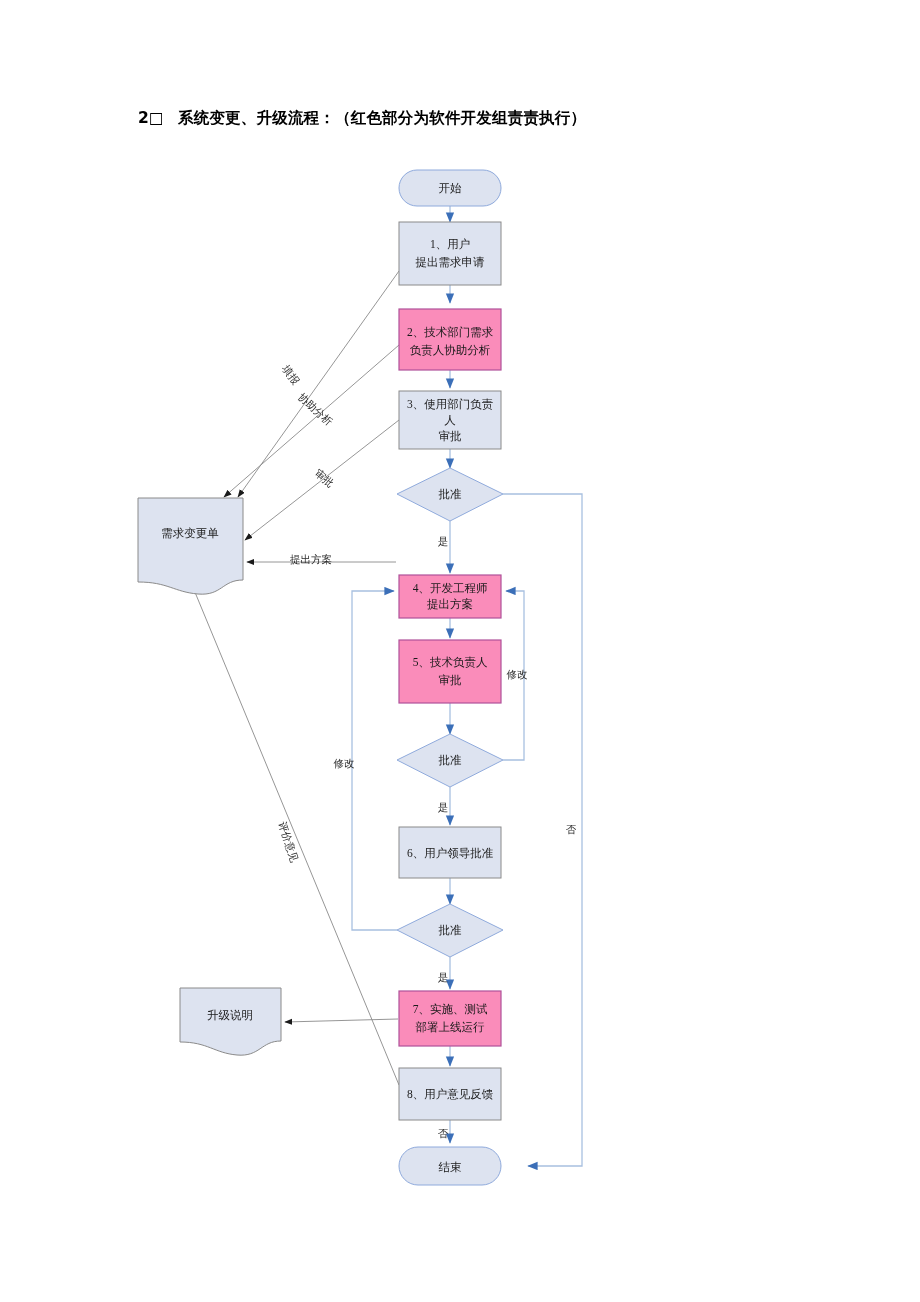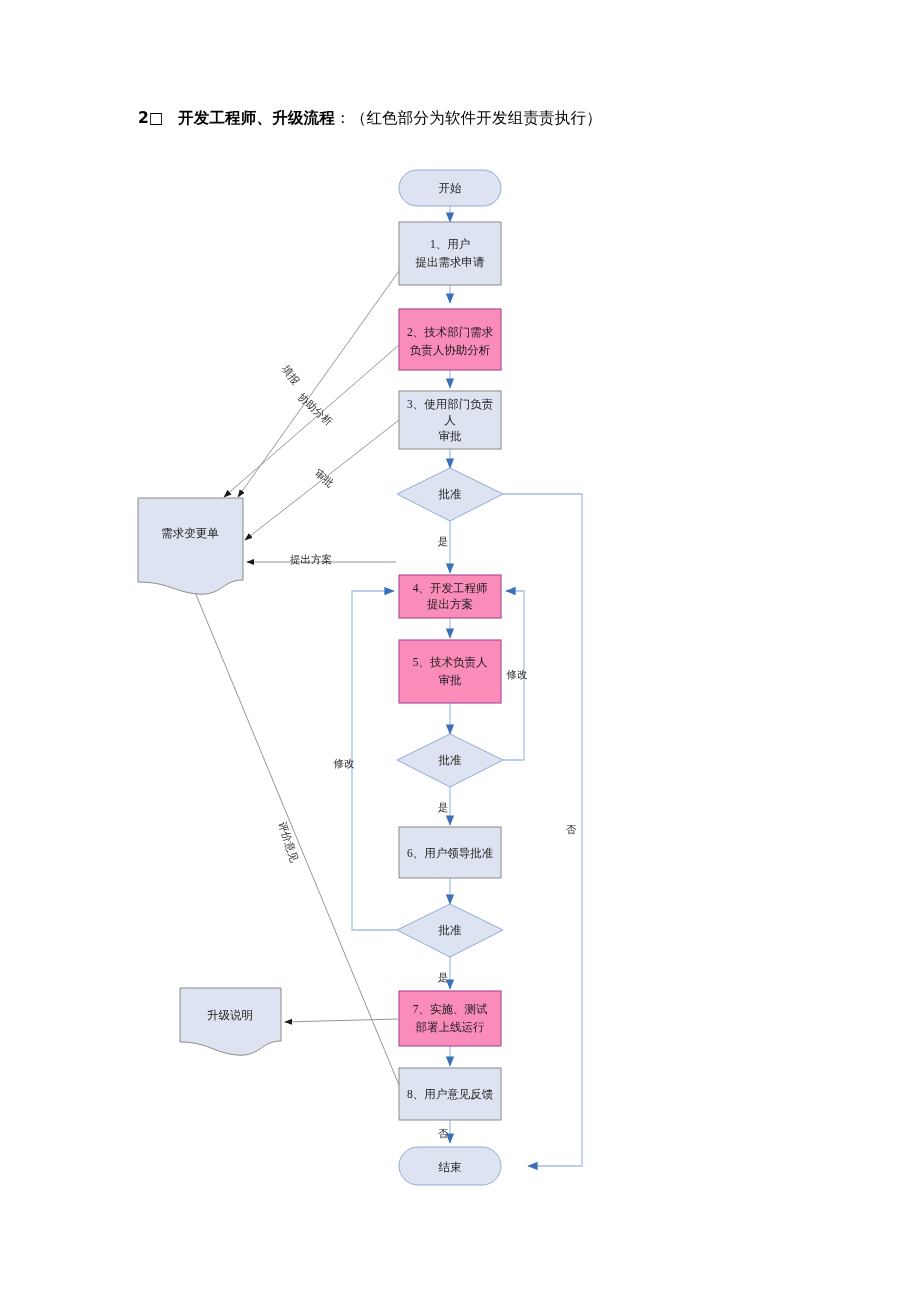--- a/index.html
+++ b/index.html
@@ -24,21 +24,21 @@
   #title {
     position: absolute;
     left: 138px;
     top: 108px;
     font-size: 15.5px;
     letter-spacing: 0.2px;
     white-space: nowrap;
     font-family: "DejaVu Sans", "Liberation Sans", sans-serif;
   }
   #title .b { font-weight: bold; }
-  #title .n { font-weight: normal; margin-top: 28px; }
+  #title .n { font-weight: bold; margin-top: 28px; }
 
   svg#flow {
     position: absolute;
     left: 0;
     top: 0;
     width: 920px;
     height: 1302px;
   }
   svg text {
     font-family: "Liberation Serif", "DejaVu Serif", serif;
@@ -89,21 +89,21 @@
     stroke-width: 0.9;
   }
 </style>
 </head>
 <body>
 
 <div id="page">
 
   <div id="title">
     <span class="b">2□</span>
-    <span style="display:inline-block;width:9px"></span><span class="b">开发工程师、升级流程</span><span class="n">：（红色部分为软件开发组责责执行）</span>
+    <span style="display:inline-block;width:9px"></span><span class="b">系统变更、升级流程</span><span class="n">：（红色部分为软件开发组责责执行）</span>
   </div>
 
   <svg id="flow" viewBox="0 0 920 1302">
     <defs>
       <marker id="arrB" markerWidth="9" markerHeight="9" refX="7.4" refY="3.2" orient="auto">
         <path d="M0,0 L8,3.2 L0,6.4 z" fill="#3b6fb8"></path>
       </marker>
       <marker id="arrG" markerWidth="10" markerHeight="10" refX="8.2" refY="3.4" orient="auto">
         <path d="M0,0 L9,3.4 L0,6.8 z" fill="#1a1a1a"></path>
       </marker>

